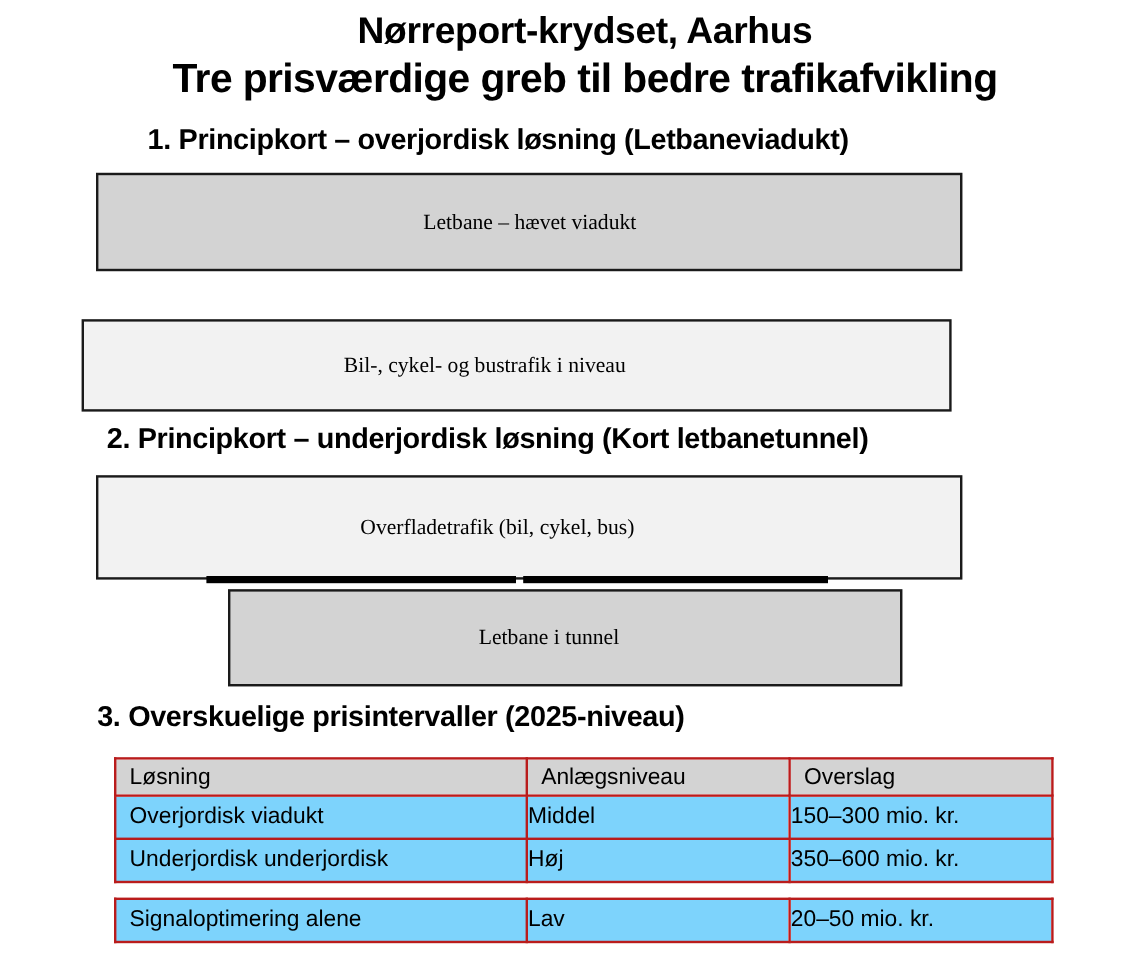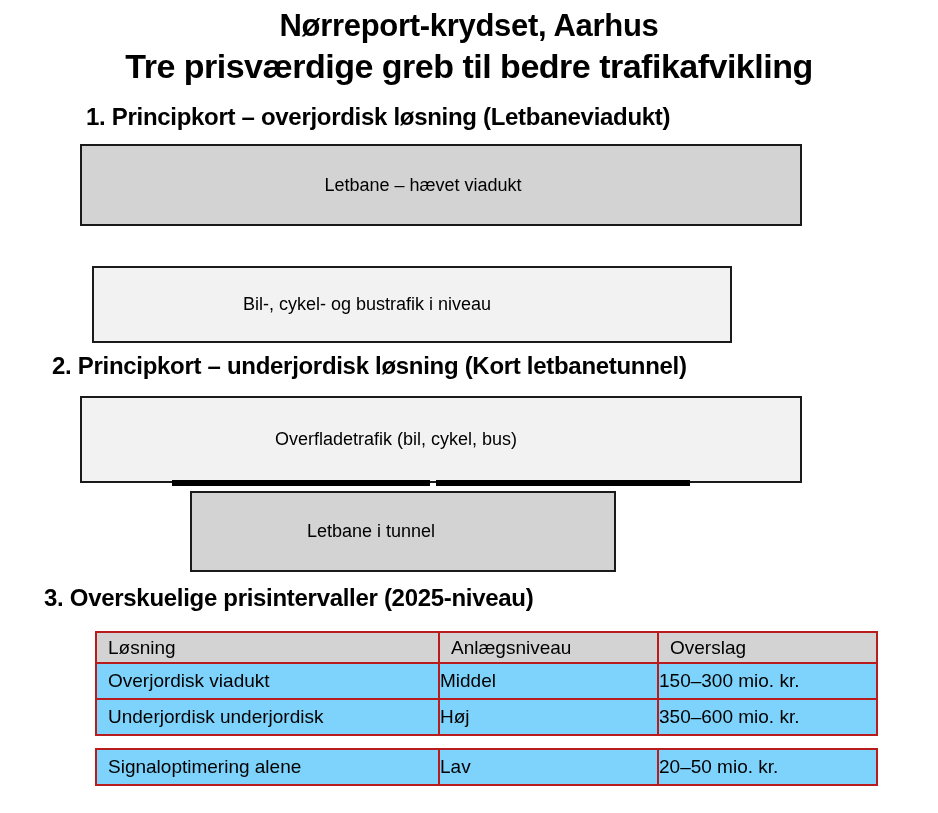--- a/index.html
+++ b/index.html
@@ -9,21 +9,21 @@
   }
   .page {
     position: relative;
     width: 938px;
     height: 813px;
     background: #ffffff;
     overflow: hidden;
     font-family: "Liberation Sans", sans-serif;
     color: #000000;
   }
-  .abs { position: absolute; box-sizing: border-box; }
+  .abs { position: absolute; box-sizing: border-box; padding-left: 37px; }
 
   
   .title-1 {
     left: 0; top: 8px; width: 938px;
     text-align: center;
     font-size: 31px; font-weight: bold;
     letter-spacing: -0.3px;
   }
   .title-2 {
     left: 0; top: 47px; width: 938px;
@@ -41,30 +41,30 @@
   .sec-1 { left: 86px; top: 103px; }
   .sec-2 { left: 52px; top: 352px; }
   .sec-3 { left: 44px; top: 584px; }
 
   
   .schembox {
     border: 2px solid #1a1a1a;
     display: flex;
     align-items: center;
     justify-content: center;
-    font-family: Liberation Sans, sans-serif;
+    font-family: Liberation Serif, serif;
     font-size: 18px;
   }
   .fill-gray  { background: #d3d3d3; }
   .fill-light { background: #f2f2f2; }
 
   .box-viaduct  { left: 80px;  top: 144px; width: 722px; height: 82px; }
-  .box-surface1 { left: 92px;  top: 266px; width: 640px; height: 77px; justify-content: center; }
+  .box-surface1 { left: 68px;  top: 266px; width: 725px; height: 77px; justify-content: center; }
   .box-surface2 { left: 80px;  top: 396px; width: 722px; height: 87px; }
-  .box-tunnel   { left: 190px; top: 491px; width: 426px; height: 81px; }
+  .box-tunnel   { left: 190px; top: 491px; width: 562px; height: 81px; }
 
   .box-viaduct  .boxlabel { transform: translateX(-18px); }
   .box-surface1 .boxlabel { transform: translateX(-45px); }
   .box-surface2 .boxlabel { transform: translateX(-45px); }
   .box-tunnel   .boxlabel { transform: translateX(-32px); }
 
   
   .roof-bar { background: #000000; height: 6px; top: 480px; }
   .roof-bar-left  { left: 172px; width: 258px; }
   .roof-bar-right { left: 436px; width: 254px; }

